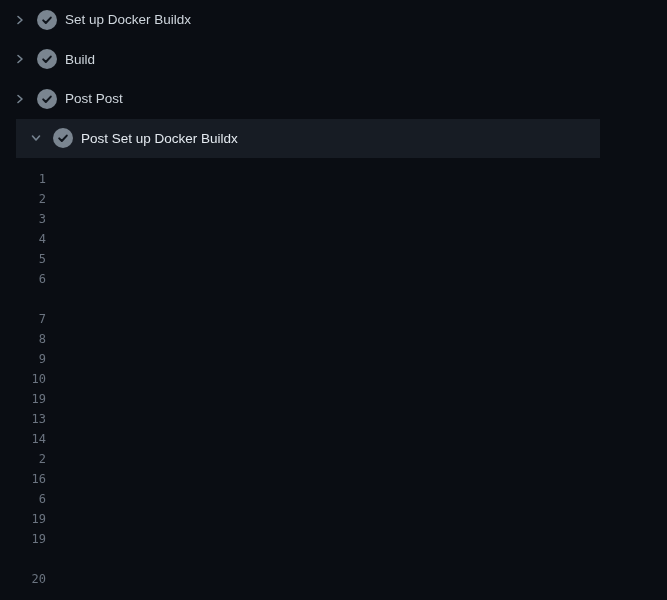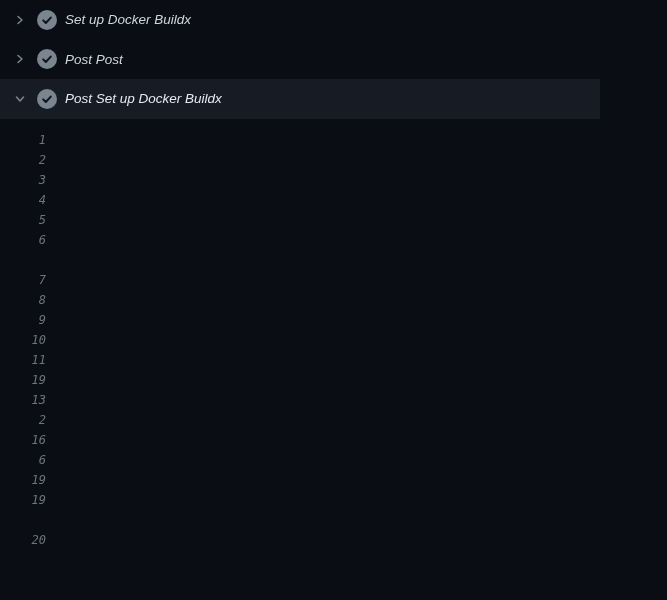--- a/index.html
+++ b/index.html
@@ -2,32 +2,32 @@
 <html><head>
 <meta charset="utf-8">
 <style>
   html, body { margin: 0; padding: 0; }
   body {
     width: 667px; height: 600px; overflow: hidden;
     background: #0a0d13;
     font-family: "Liberation Sans", sans-serif;
     -webkit-font-smoothing: antialiased;
   }
-  .viewer { width: 600px; height: 600px; overflow: hidden; font-style: italic; }
+  .viewer { width: 600px; height: 600px; overflow: hidden; }
 
   
   .step-row {
     height: 39.5px;
     display: flex; align-items: center;
     padding-left: 12px;
     color: #cfd6dd; font-size: 13.5px;
     cursor: pointer;
     box-sizing: border-box;
   }
-  .step-row.expanded { background: #171c24; color: #e4eaf0; }
+  .step-row.expanded { background: #171c24; color: #e4eaf0; margin-left: 16px; }
   .chev { width: 16px; height: 16px; display: flex; align-items: center; justify-content: center; flex: 0 0 16px; }
   .chev svg { display: block; }
   .step-row.expanded .chev svg { transform: rotate(90deg); }
   .check { width: 20px; height: 20px; margin-left: 9px; flex: 0 0 20px; }
   .check svg { display: block; }
   .step-label { margin-left: 8px; white-space: nowrap; }
 
   
   .log-area {
     padding-top: 11px;
@@ -67,20 +67,34 @@
     </span>
     <span class="check">
       <svg width="20" height="20" viewBox="0 0 20 20">
         <circle cx="10" cy="10" r="10" fill="#7a8590"></circle>
         <path d="M6.2 10.4 L8.8 13 L13.8 7.6" fill="none" stroke="#10151c" stroke-width="2" stroke-linecap="round" stroke-linejoin="round"></path>
       </svg>
     </span>
     <span class="step-label">Set up Docker Buildx</span>
   </div>
 
+  <div class="step-row">
+    <span class="chev">
+      <svg width="12" height="12" viewBox="0 0 12 12">
+        <path d="M4 2.5 L8 6 L4 9.5" fill="none" stroke="#768390" stroke-width="1.6" stroke-linecap="round" stroke-linejoin="round"></path>
+      </svg>
+    </span>
+    <span class="check">
+      <svg width="20" height="20" viewBox="0 0 20 20">
+        <circle cx="10" cy="10" r="10" fill="#7a8590"></circle>
+        <path d="M6.2 10.4 L8.8 13 L13.8 7.6" fill="none" stroke="#10151c" stroke-width="2" stroke-linecap="round" stroke-linejoin="round"></path>
+      </svg>
+    </span>
+    <span class="step-label">Build</span>
+  </div>
 
   <div class="step-row">
     <span class="chev">
       <svg width="12" height="12" viewBox="0 0 12 12">
         <path d="M4 2.5 L8 6 L4 9.5" fill="none" stroke="#768390" stroke-width="1.6" stroke-linecap="round" stroke-linejoin="round"></path>
       </svg>
     </span>
     <span class="check">
       <svg width="20" height="20" viewBox="0 0 20 20">
         <circle cx="10" cy="10" r="10" fill="#7a8590"></circle>
@@ -165,38 +179,38 @@
     
     
   </div>
 
   <div class="log-row k-log">
     <span class="ln">10</span>
     
     
   </div>
 
-  <div class="log-row k-log">
-    <span class="ln">11</span>
-    
-    
-  </div>
 
   <div class="log-row k-log">
     <span class="ln">19</span>
     
     
   </div>
 
   <div class="log-row k-log">
     <span class="ln">13</span>
     
     
   </div>
 
+  <div class="log-row k-log">
+    <span class="ln">14</span>
+    
+    
+  </div>
 
   <div class="log-row k-log">
     <span class="ln">2</span>
     
     
   </div>
 
   <div class="log-row k-log">
     <span class="ln">16</span>
     

